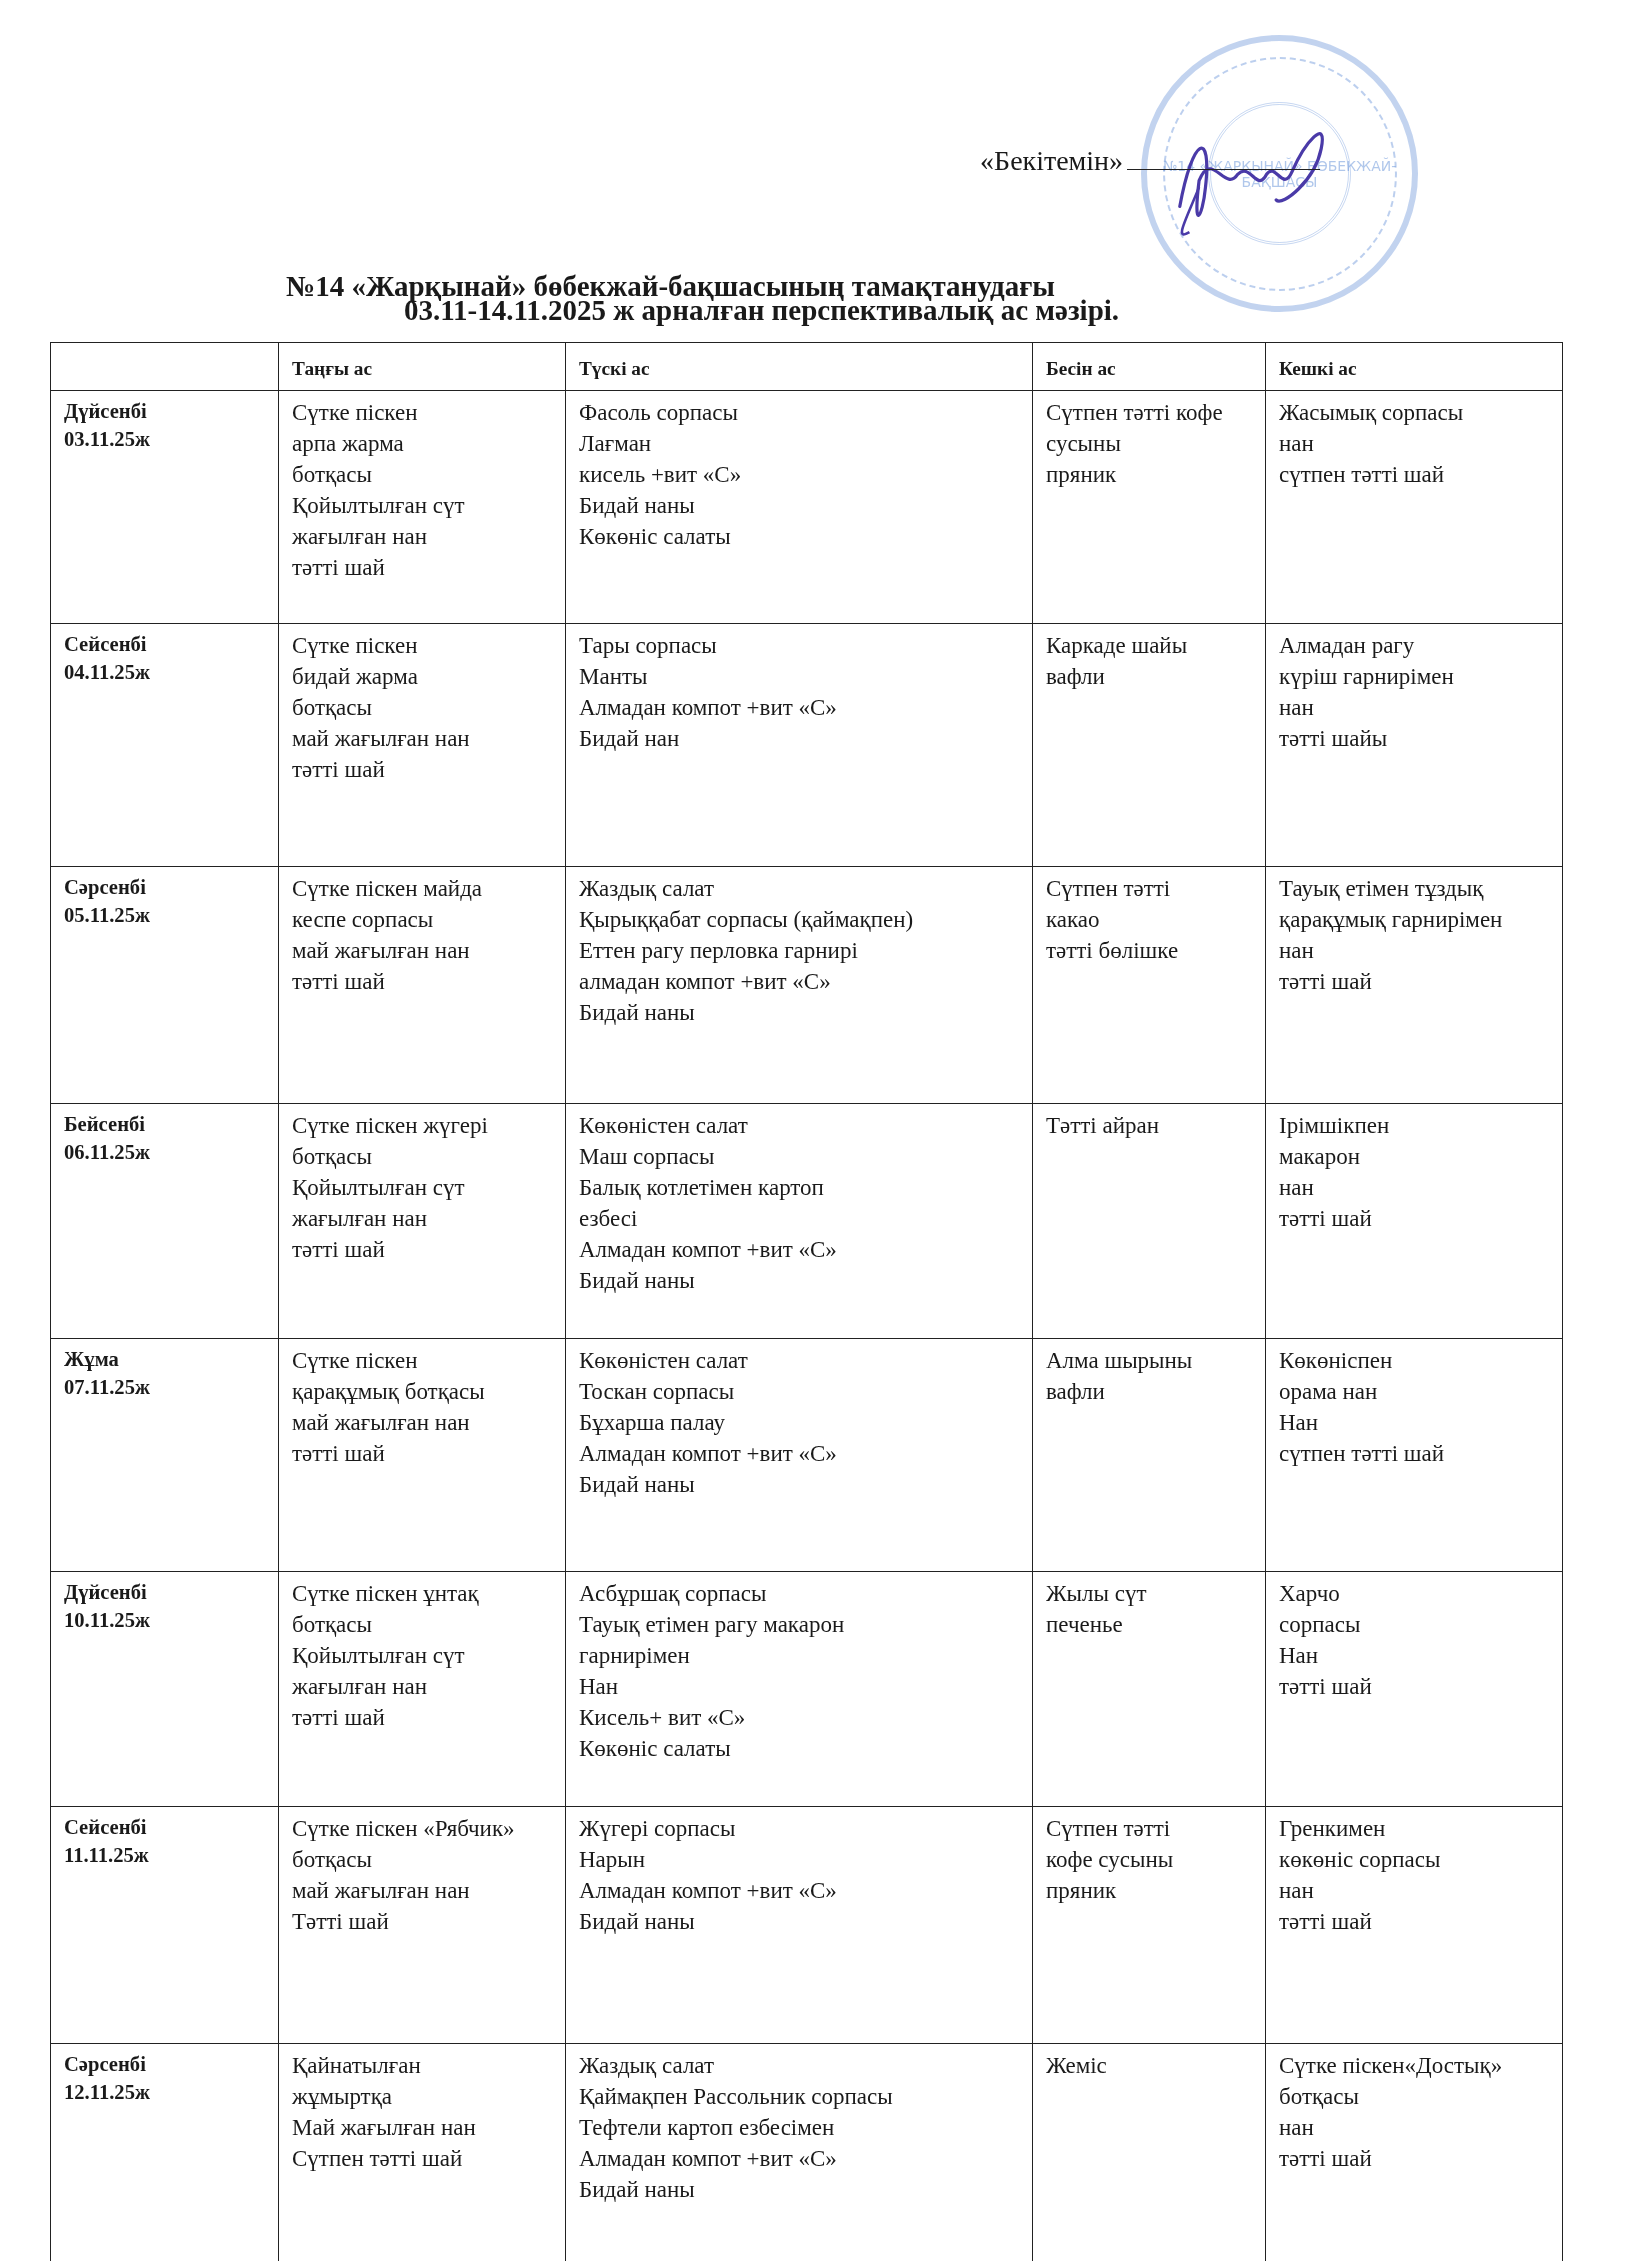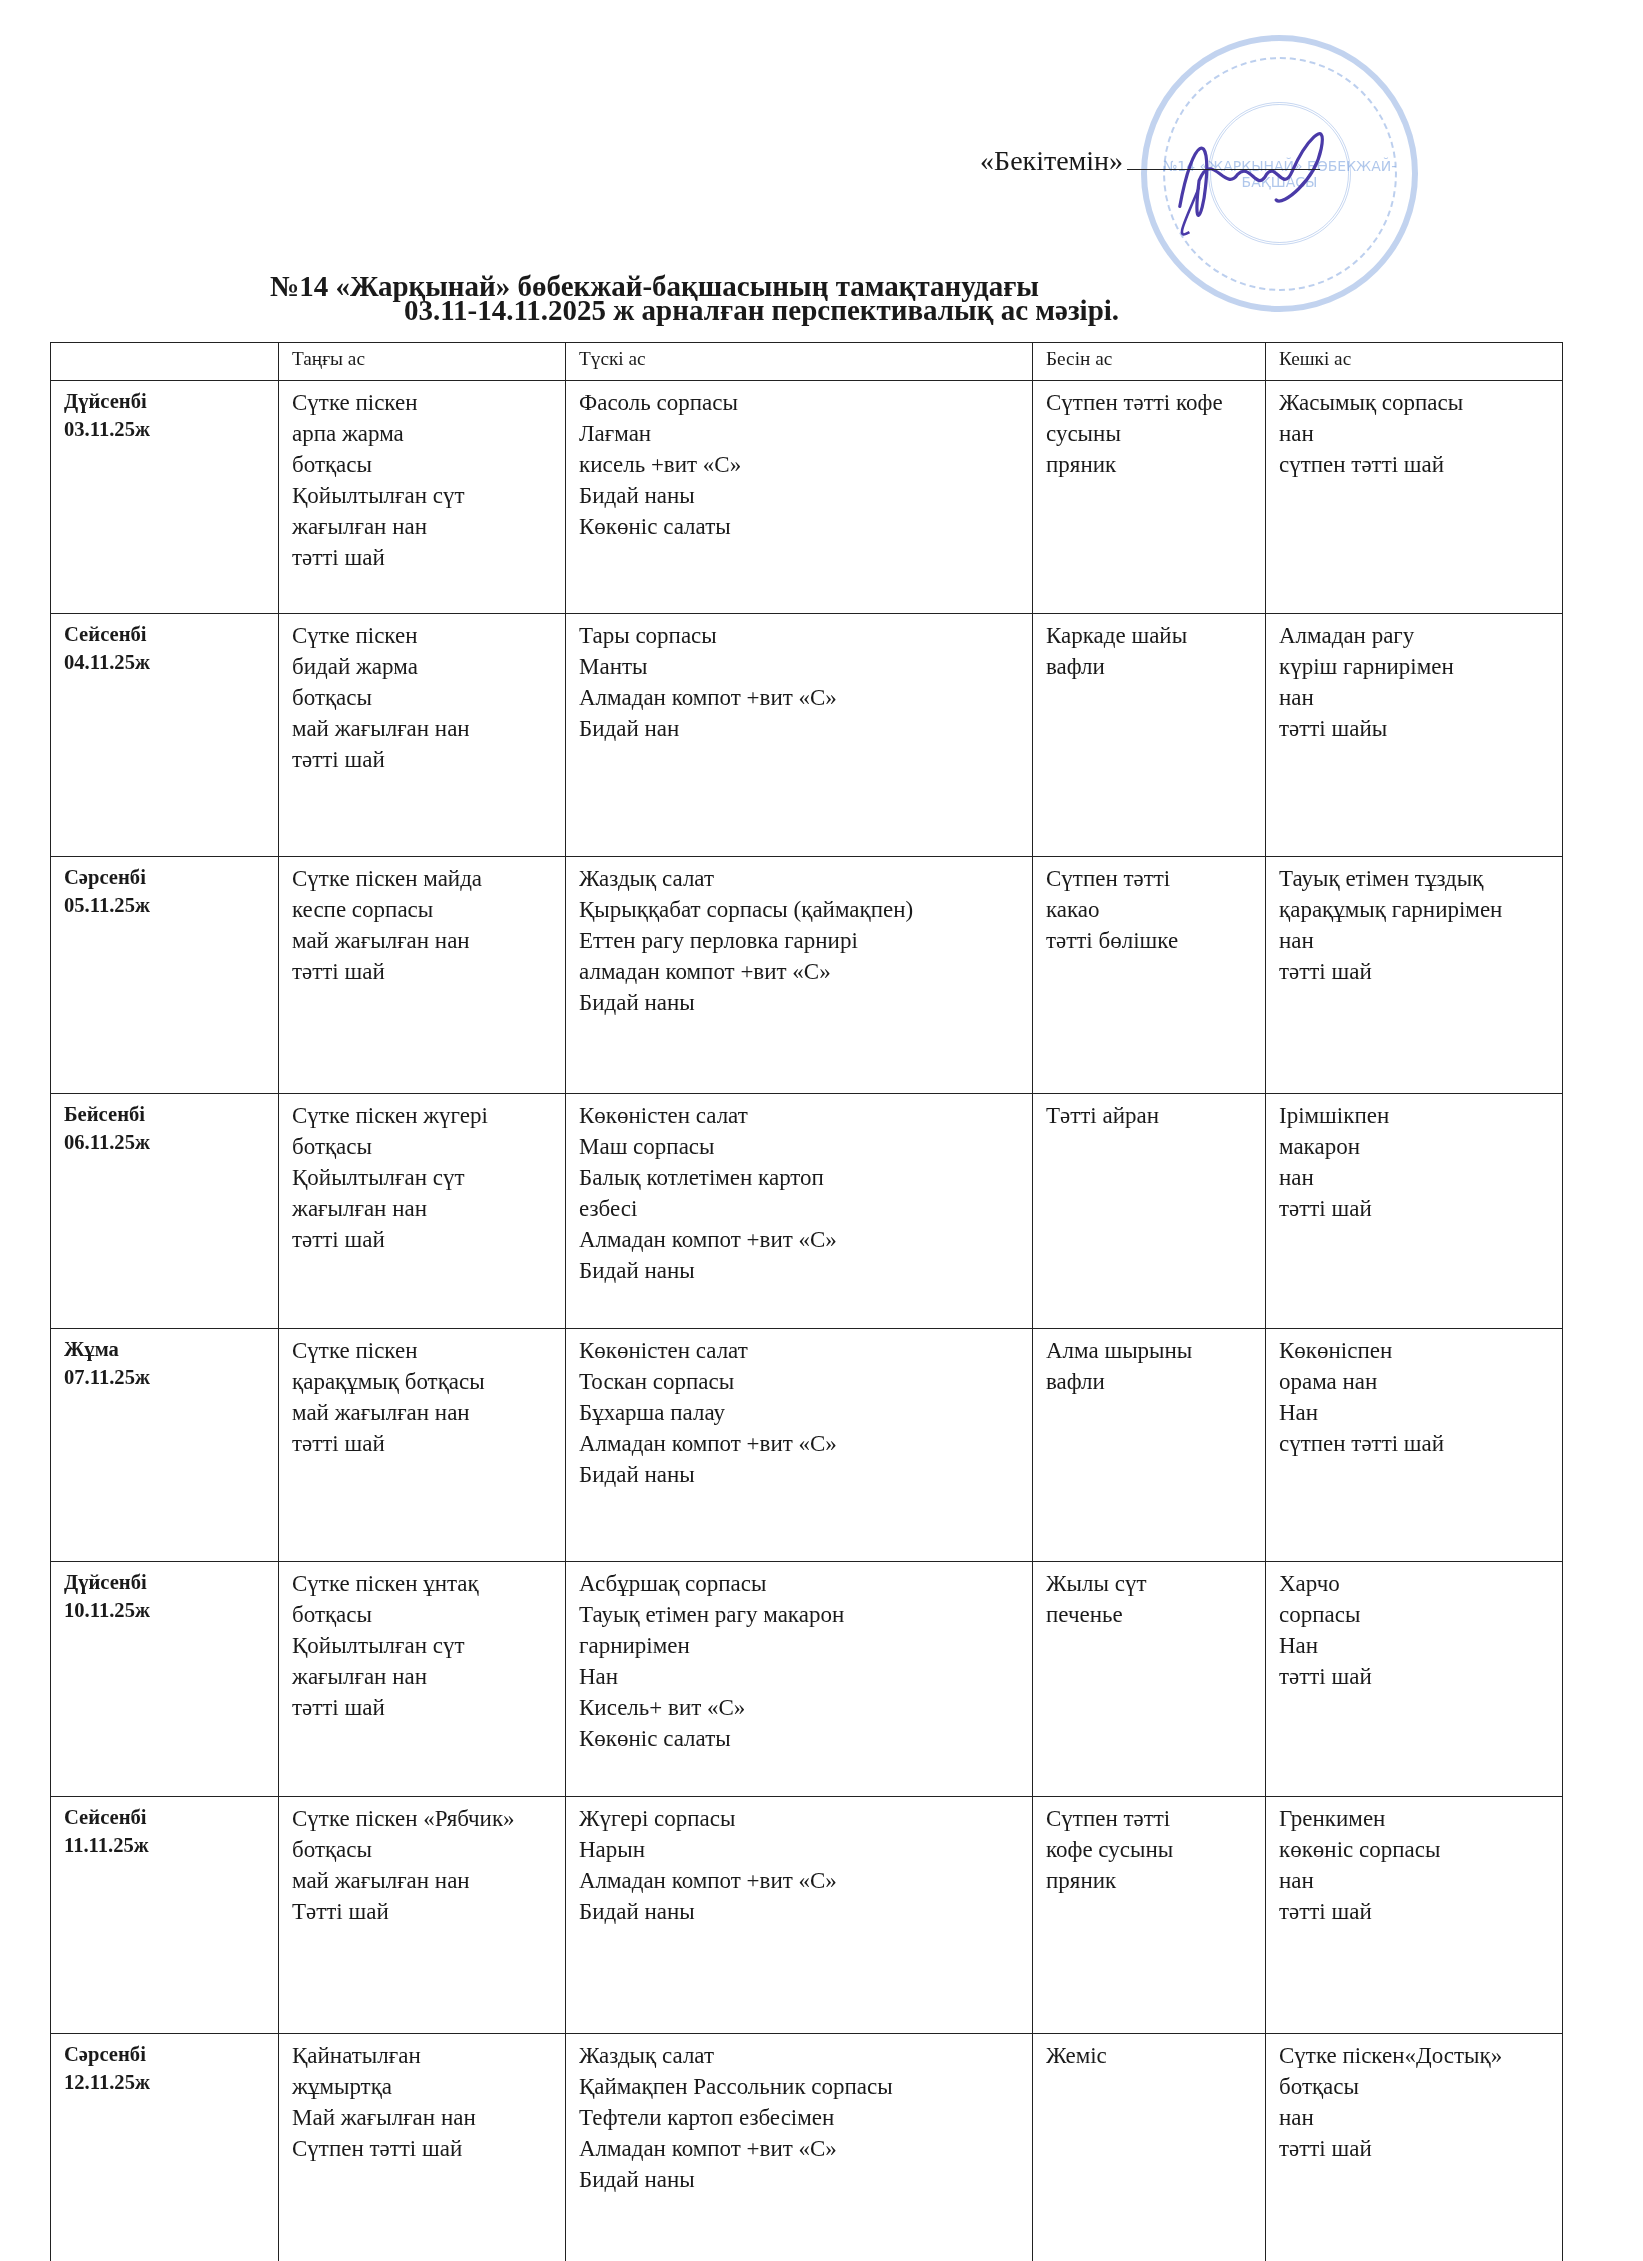--- a/index.html
+++ b/index.html
@@ -19,28 +19,28 @@
                    border: 2.6px dashed rgba(80,130,210,0.38); }
   .stamp::after { content: ""; position: absolute; inset: 61px; border-radius: 50%;
                   border: 3.9px double rgba(80,130,210,0.32); }
   .stamp-text { position: absolute; inset: 0; display: flex; align-items: center;
                 justify-content: center; color: rgba(80,130,210,0.45); font-size: 14px;
                 font-family: "DejaVu Sans", sans-serif; text-align: center; }
   .signature { position: absolute; left: 1154px; top: 110px; width: 193px; height: 135px; }
 
   .title { position: absolute; left: 0; width: 1309px; text-align: center;
            font-weight: bold; font-size: 29px; line-height: 36px; }
-  .title.l1 { top: 268px; padding-left: 0; }
+  .title.l1 { top: 268px; padding-left: 16px; }
   .title.l2 { top: 292px; padding-left: 107px; }
 
   table.menu { position: absolute; left: 50px; top: 342px; width: 1512px;
                border-collapse: collapse; table-layout: fixed; }
   table.menu td, table.menu th { border: 1.3px solid #222; vertical-align: top;
                text-align: left; padding: 6.4px 11.6px 3.9px 13px; }
-  table.menu th { font-weight: normal; font-size: 19.3px; height: 28px; padding-top: 5px; }
+  table.menu th { font-weight: bold; font-size: 19.3px; height: 28px; padding-top: 15px; }
   table.menu td { font-size: 23px; line-height: 31px; }
   td.day { font-weight: bold; font-size: 20.6px !important; line-height: 28px !important; }
   .line { display: block; white-space: nowrap; }
   col.c0 { width: 228px; } col.c1 { width: 287px; } col.c2 { width: 467px; }
   col.c3 { width: 233px; } col.c4 { width: 297px; }
 </style>
 </head>
 <body>
 
 <div class="stamp">

